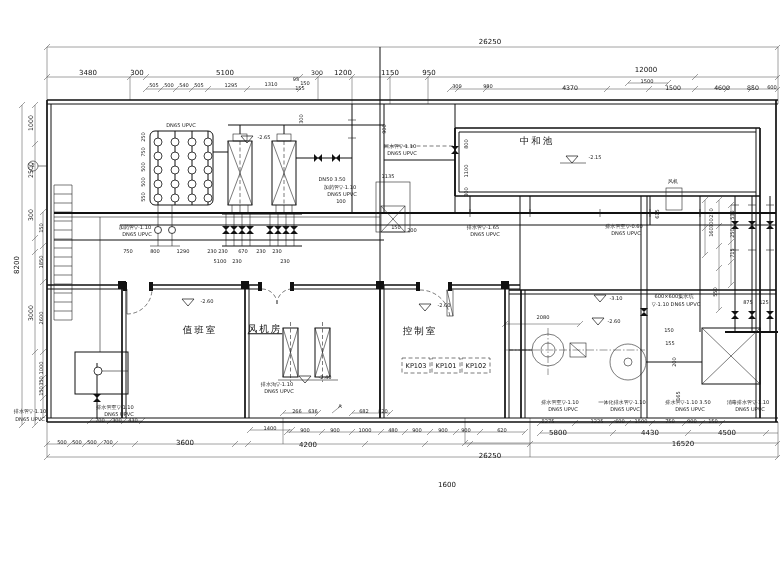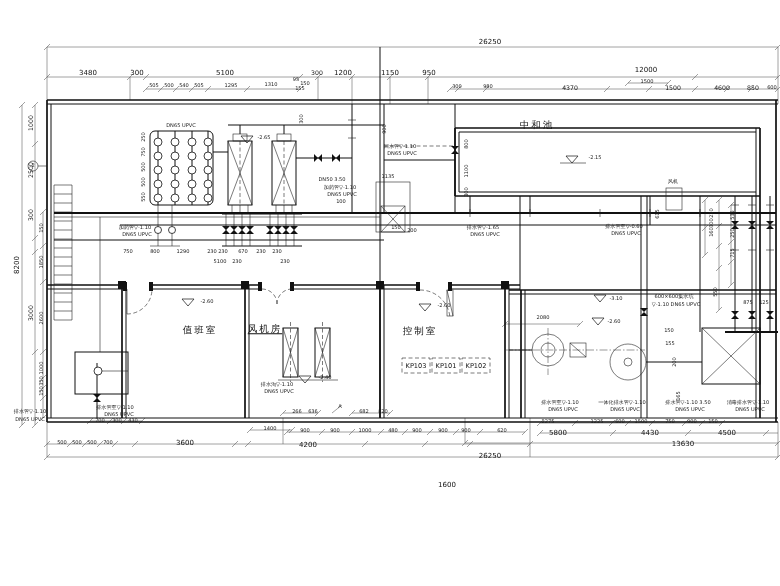--- a/index.html
+++ b/index.html
@@ -308,21 +308,21 @@
       <span class="ann xs" style="left: 155px; top: 252px;">800</span>
       <span class="ann xs" style="left: 183px; top: 252px;">1290</span>
       <span class="ann xs" style="left: 212px; top: 252px;">230</span>
       <span class="ann xs" style="left: 223px; top: 252px;">230</span>
       <span class="ann xs" style="left: 243px; top: 252px;">670</span>
       <span class="ann xs" style="left: 261px; top: 252px;">230</span>
       <span class="ann xs" style="left: 277px; top: 252px;">230</span>
       <span class="ann xs" style="left: 220px; top: 262px;">5100</span>
       <span class="ann xs" style="left: 237px; top: 262px;">230</span>
       <span class="ann xs" style="left: 285px; top: 262px;">230</span>
-      <span class="ann room" style="left: 537px; top: 125px;">中和池</span>
+      <span class="ann room" style="left: 537px; top: 141px;">中和池</span>
       <span class="ann xs" style="left: 595px; top: 158px;">-2.15</span>
       <span class="ann xs rot" style="left: 467px; top: 144px;">800</span>
       <span class="ann xs rot" style="left: 467px; top: 171px;">1100</span>
       <span class="ann xs rot" style="left: 467px; top: 192px;">300</span>
       <span class="ann xs" style="left: 483px; top: 228px;">排水管▽-1.65</span>
       <span class="ann xs" style="left: 485px; top: 235px;">DN65 UPVC</span>
       <span class="ann xs" style="left: 624px; top: 227px;">排水管至▽-0.60</span>
       <span class="ann xs" style="left: 626px; top: 234px;">DN65 UPVC</span>
       <span class="ann xs" style="left: 673px; top: 182px;">风机</span>
       <span class="ann xs rot" style="left: 658px; top: 214px;">615</span>
@@ -386,21 +386,21 @@
       <span class="ann xs" style="left: 548px; top: 422px;">2275</span>
       <span class="ann xs" style="left: 597px; top: 422px;">1225</span>
       <span class="ann xs" style="left: 620px; top: 422px;">600</span>
       <span class="ann xs" style="left: 641px; top: 422px;">1500</span>
       <span class="ann xs" style="left: 670px; top: 422px;">750</span>
       <span class="ann xs" style="left: 692px; top: 422px;">900</span>
       <span class="ann xs" style="left: 713px; top: 422px;">150</span>
       <span class="ann md" style="left: 558px; top: 433px;">5800</span>
       <span class="ann md" style="left: 650px; top: 433px;">4430</span>
       <span class="ann md" style="left: 727px; top: 433px;">4500</span>
-      <span class="ann md" style="left: 683px; top: 444px;">13630</span>
+      <span class="ann md" style="left: 683px; top: 444px;">16520</span>
       <span class="ann md" style="left: 490px; top: 456px;">26250</span>
       <span class="ann xs" style="left: 560px; top: 403px;">排水管至▽-1.10</span>
       <span class="ann xs" style="left: 563px; top: 410px;">DN65 UPVC</span>
       <span class="ann xs" style="left: 622px; top: 403px;">一体化排水管▽-1.10</span>
       <span class="ann xs" style="left: 625px; top: 410px;">DN65 UPVC</span>
       <span class="ann xs" style="left: 688px; top: 403px;">排水管▽-1.10 3.50</span>
       <span class="ann xs" style="left: 690px; top: 410px;">DN65 UPVC</span>
       <span class="ann xs" style="left: 748px; top: 403px;">消毒排水管▽-1.10</span>
       <span class="ann xs" style="left: 750px; top: 410px;">DN65 UPVC</span>
       <span class="ann xs" style="left: 33px; top: 166px;">2</span>

